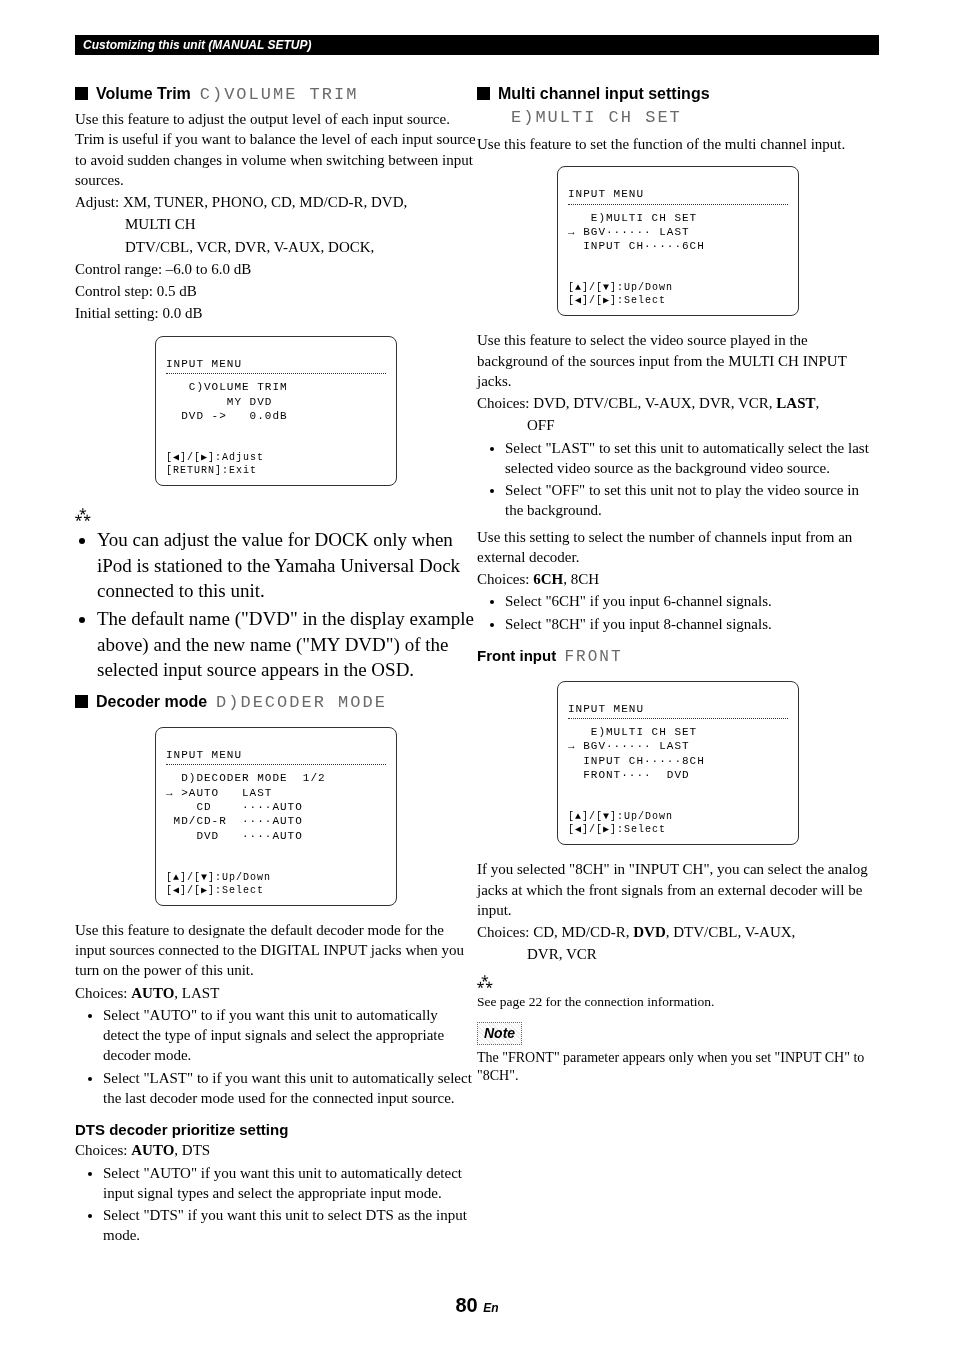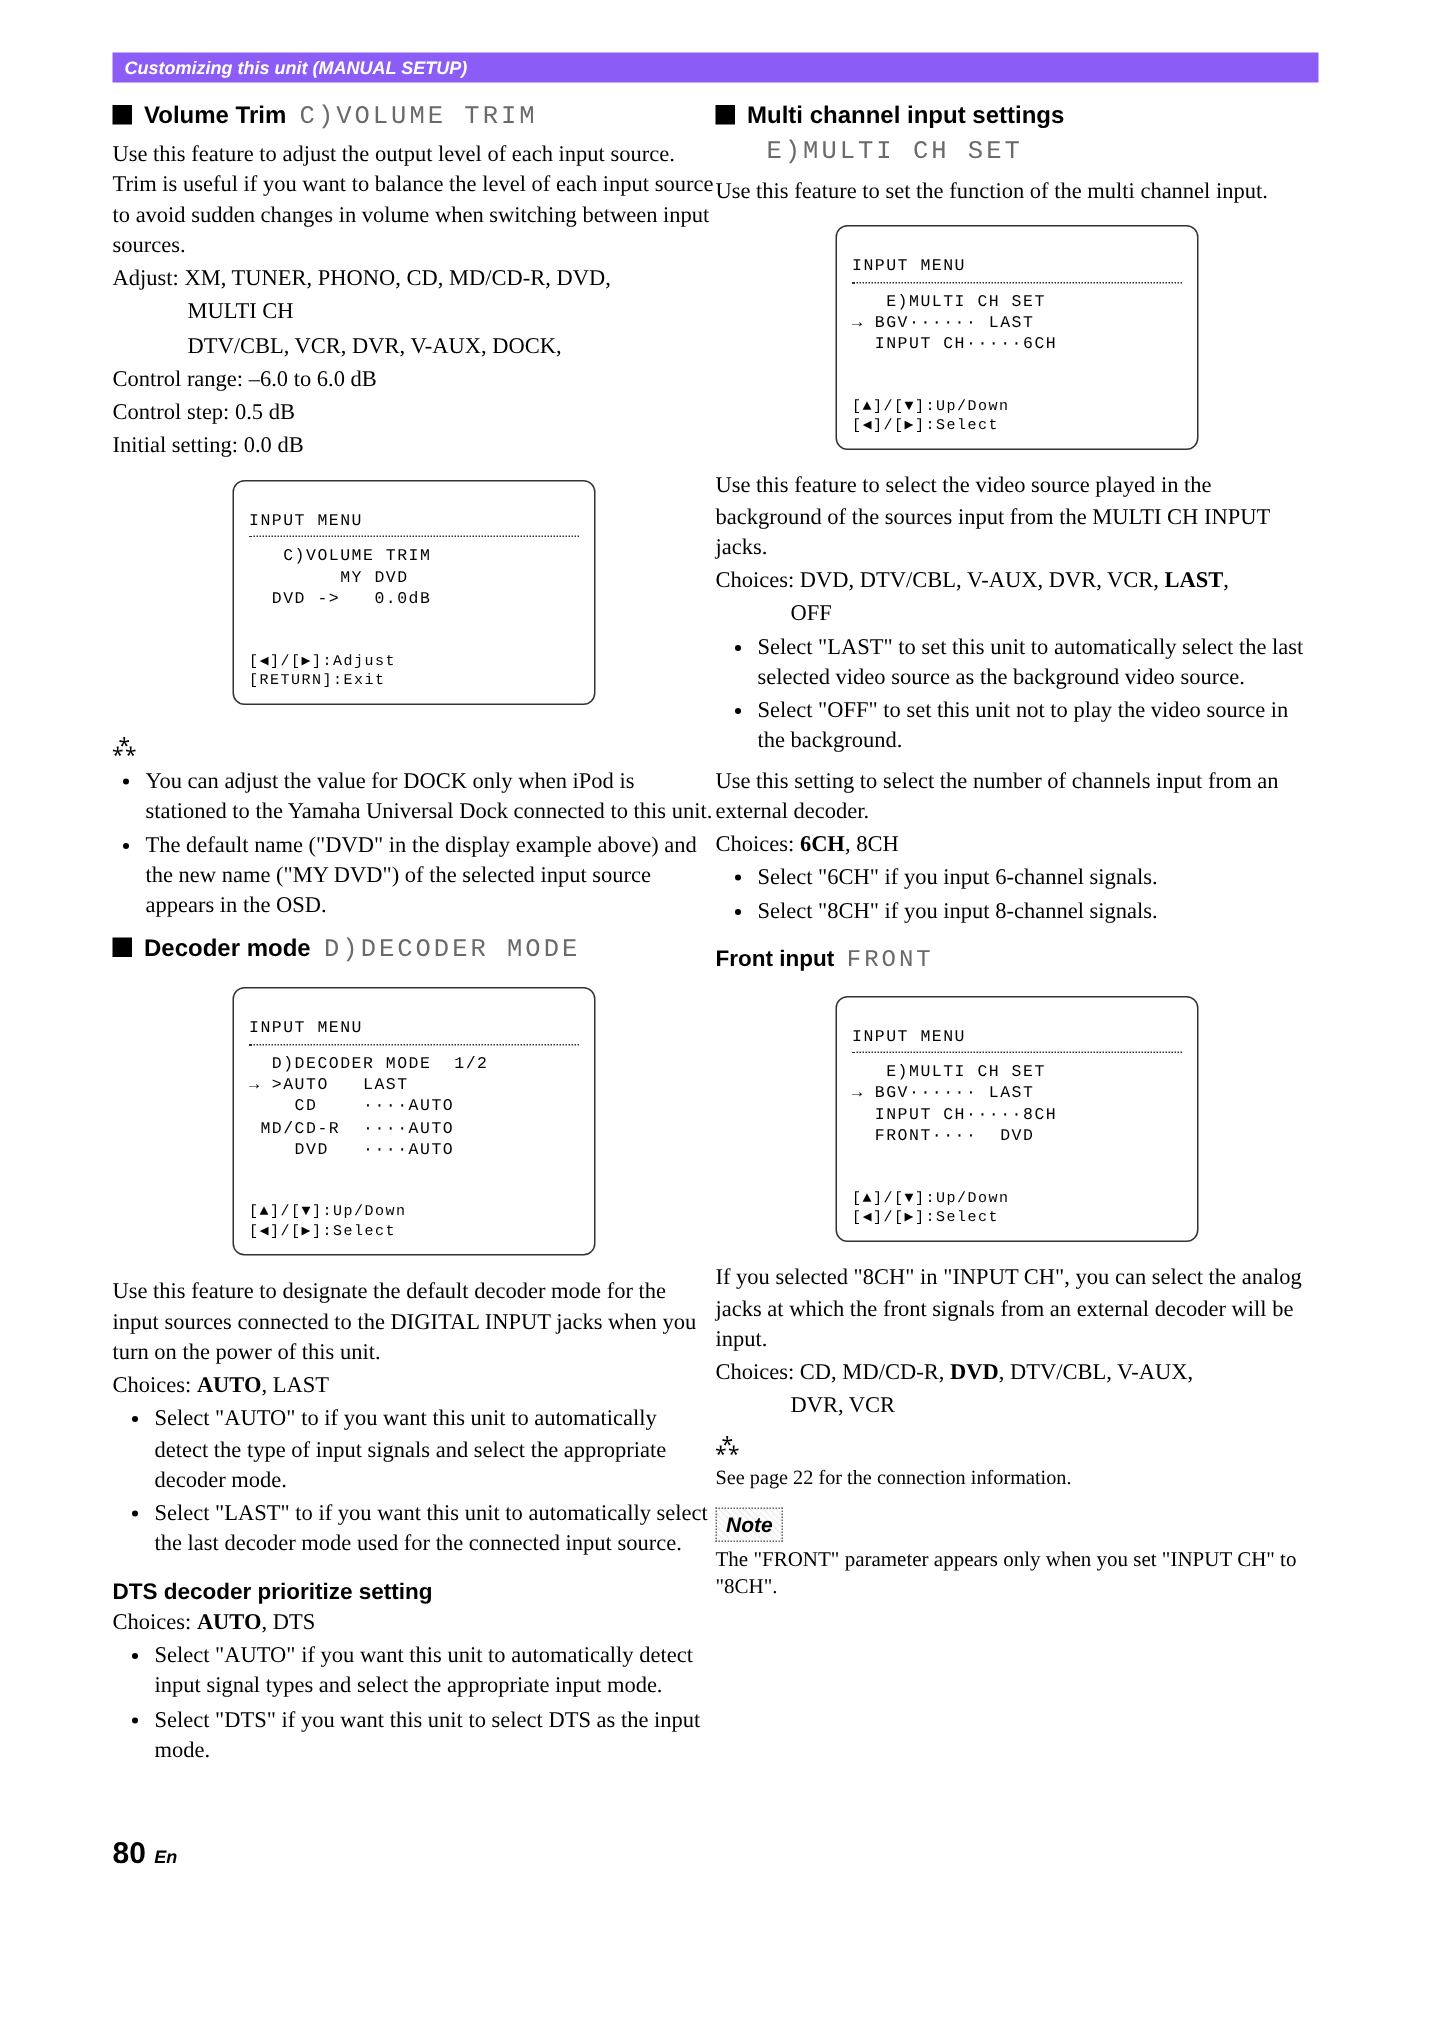--- a/index.html
+++ b/index.html
@@ -7,28 +7,28 @@
     font-size: 15px;
     line-height: 1.35;
     margin: 0;
     padding: 35px 75px 40px 75px;
     width: 954px;
     box-sizing: border-box;
     color: #000;
     background: #fff;
   }
   .header-bar {
-    background: #8b5cf6;
+    background: #000000;
     color: #fff;
     font-family: Arial, sans-serif;
     font-style: italic;
     font-weight: bold;
     font-size: 12px;
     padding: 2px 8px;
-    margin-bottom: 8px;
+    margin-bottom: 24px;
   }
   .columns {
     display: flex;
   }
   .col {
     flex: 1;
     min-width: 0;
   }
   .sec-title {
     font-family: Arial, sans-serif;
@@ -99,21 +99,21 @@
     margin-top: 28px;
     font-size: 10px;
   }
   .tip-icon {
     display:inline-block;
     font-size: 14px;
     margin-top: 6px;
     margin-bottom: 2px;
   }
   ul.small-bul {
-    font-size: 15px;
+    font-size: 19px;
     margin: 0 0 8px 0;
     padding-left: 22px;
   }
   ul.small-bul li { margin-bottom: 2px; }
   .note-box {
     display:inline-block;
     font-family: Arial, sans-serif;
     font-weight: bold;
     font-style: italic;
     font-size: 14px;
@@ -122,20 +122,21 @@
     margin-top: 8px;
     margin-bottom: 4px;
     background: repeating-linear-gradient(45deg,#eee,#eee 1px,#fff 1px,#fff 3px);
   }
   .note-text { font-size: 14px; }
   .page-no {
     font-family: Arial, sans-serif;
     font-weight: bold;
     font-size: 20px;
     margin-top: 40px;
+    text-align: center;
   }
   .page-no .en {
     font-size: 12px;
     font-style: italic;
     font-weight: bold;
   }
   .tip-text { font-size:13.5px; }
 </style>
 </head>
 <body>

